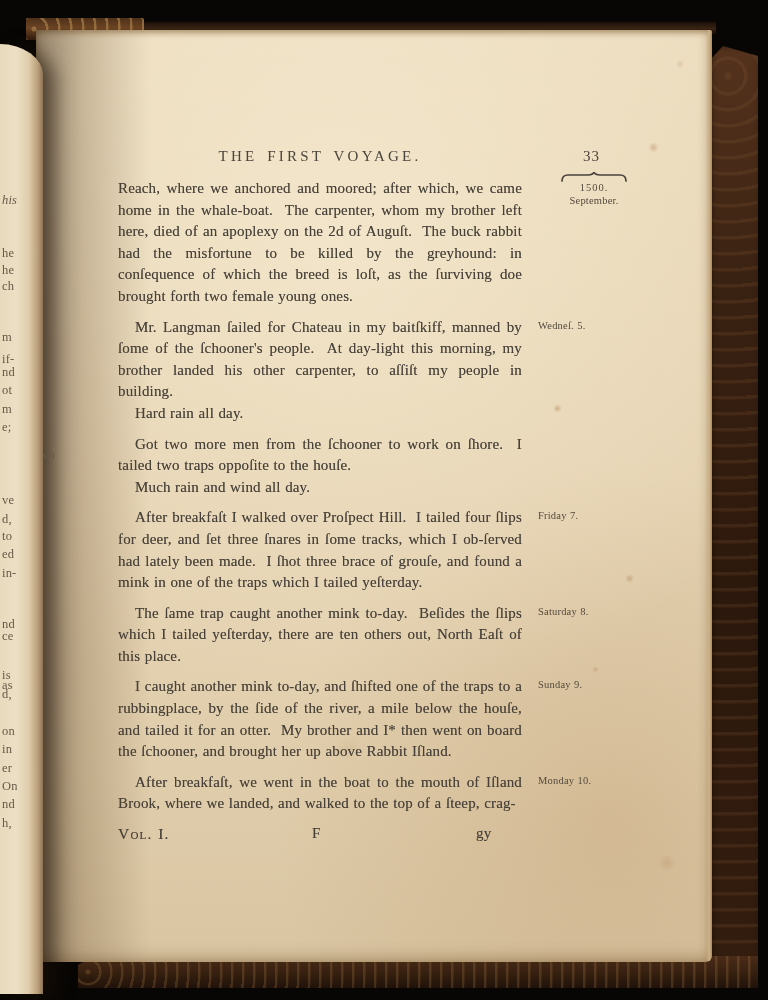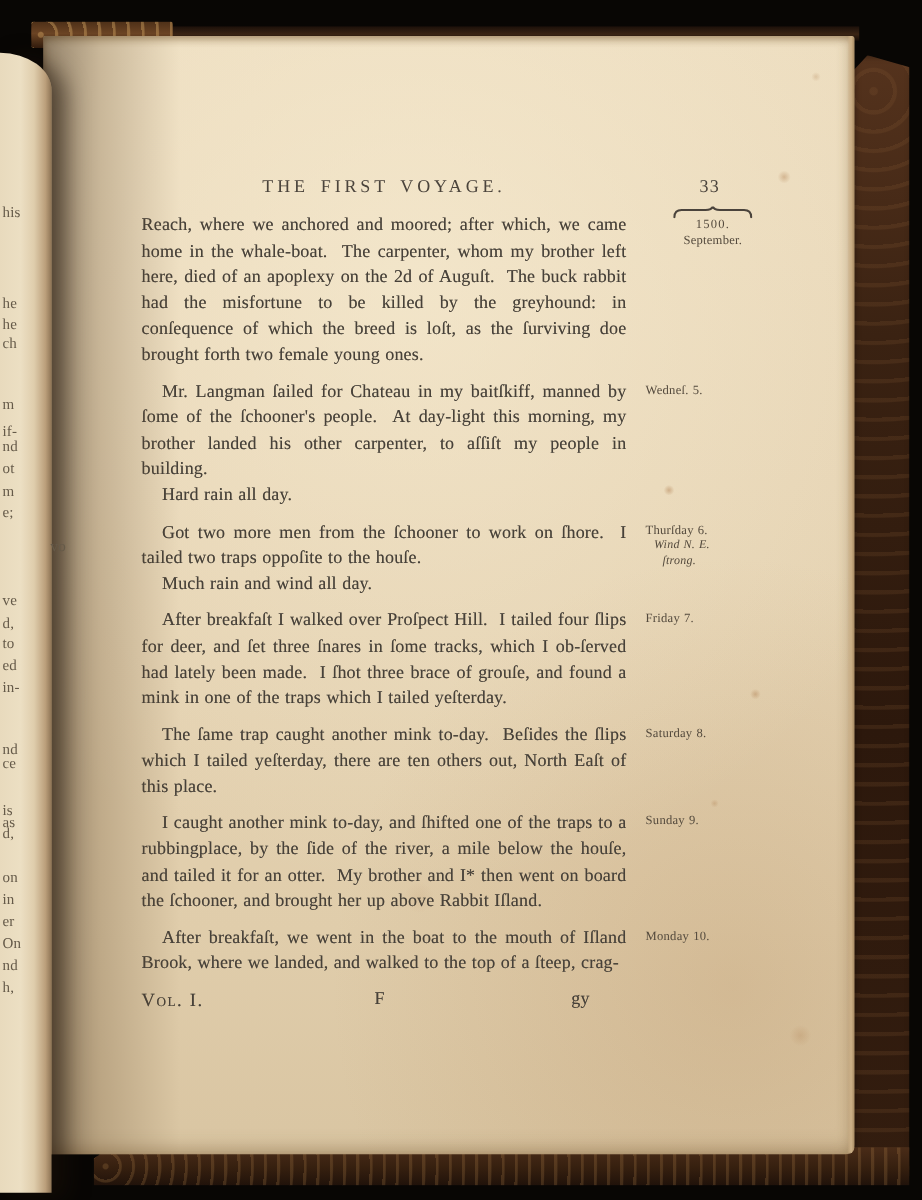--- a/index.html
+++ b/index.html
@@ -152,21 +152,20 @@
           </div>
         </div>
         <div class="entry">
           <p class="para indent">Mr. Langman ſailed for Chateau in my baitſkiff, manned by ſome of the ſchooner's people.  At day-light this morning, my brother landed his other carpenter, to aſſiſt my people in building.</p>
           <p class="para indent">Hard rain all day.</p>
           <div class="margin-note"><span>Wedneſ. 5.</span></div>
         </div>
         <div class="entry">
           <p class="para indent">Got two more men from the ſchooner to work on ſhore.  I tailed two traps oppoſite to the houſe.</p>
           <p class="para indent">Much rain and wind all day.</p>
-          <div class="margin-note"><span>Thurſday 6.</span><span class="detail">Wind N. E.</span><span class="detail detail2">ſtrong.</span></div>
         </div>
         <div class="entry">
           <p class="para indent">After breakfaſt I walked over Proſpect Hill.  I tailed four ſlips for deer, and ſet three ſnares in ſome tracks, which I ob-ſerved had lately been made.  I ſhot three brace of grouſe, and found a mink in one of the traps which I tailed yeſterday.</p>
           <div class="margin-note"><span>Friday 7.</span></div>
         </div>
         <div class="entry">
           <p class="para indent">The ſame trap caught another mink to-day.  Beſides the ſlips which I tailed yeſterday, there are ten others out, North Eaſt of this place.</p>
           <div class="margin-note"><span>Saturday 8.</span></div>
         </div>
         <div class="entry">
@@ -182,21 +181,21 @@
           <span class="footer-sig">F</span>
           <span class="footer-catch">gy</span>
         </div>
       </div>
 
     <div class="gutter-shadow"></div>
   </div>
 
   <div class="facing-page">
     <div id="fragments">
-        <span class="edge-fragment" style="top: 126px;">his</span>
+        <span class="edge-fragment" style="top: 149px; font-style: italic;">his</span>
         <span class="edge-fragment" style="top: 202px;">he</span>
         <span class="edge-fragment" style="top: 219px;">he</span>
         <span class="edge-fragment" style="top: 235px;">ch</span>
         <span class="edge-fragment" style="top: 286px;">m</span>
         <span class="edge-fragment" style="top: 308px; text-align: center;">if-</span>
         <span class="edge-fragment" style="top: 321px;">nd</span>
         <span class="edge-fragment" style="top: 339px;">ot</span>
         <span class="edge-fragment" style="top: 358px;">m</span>
         <span class="edge-fragment" style="top: 376px;">e;</span>
         <span class="edge-fragment" style="top: 404px; margin-left: 40px;">vo</span>

